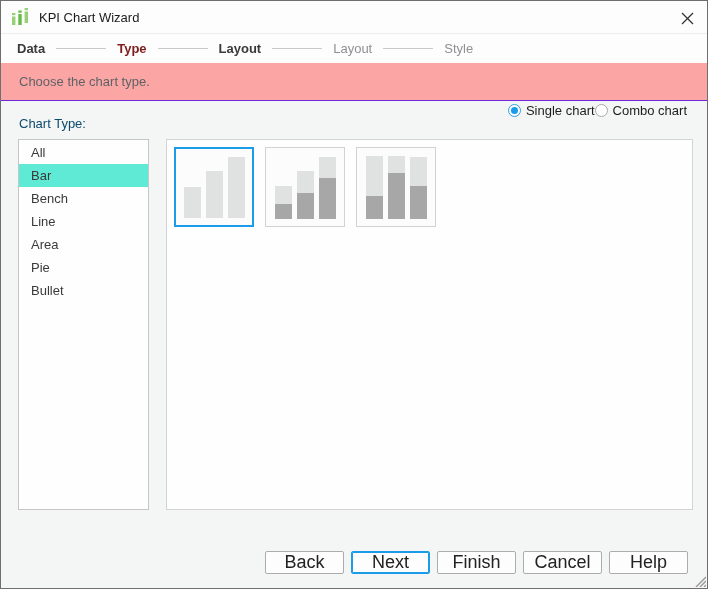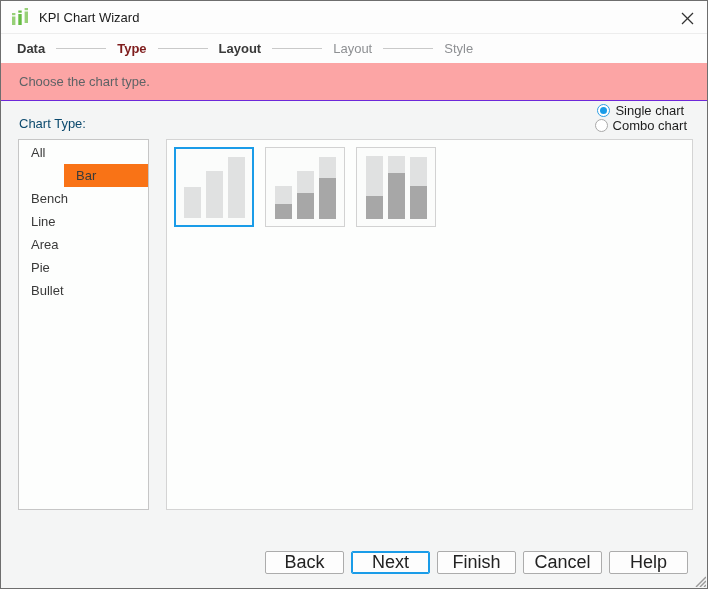--- a/index.html
+++ b/index.html
@@ -21,34 +21,34 @@
     background:#fdfdfd; display:flex; align-items:center; padding-left:16px; }
   .step { font-weight:700; color:#3a3a3a; }
   .step.active { color:#7f1d1d; }
   .step.upcoming { font-weight:400; color:#8e9093; }
   .step-line { width:50px; height:1px; background:#c9c9c9; margin:0 11px; }
   
   .message { position:absolute; left:0; top:62px; width:100%; height:38px;
     background:#fca5a5; border-bottom:1px solid #6d28d9;
     line-height:37px; padding-left:18px; color:#5e6366; }
   
-  .radio-row { position:absolute; top:102px; right:20px; display:flex; align-items:center;flex-direction:column; }
+  .radio-row { position:absolute; top:102px; right:20px; display:flex; align-items:center; }
   .radio-item { display:flex; align-items:center; gap:5px; cursor:pointer; }
   .radio-circle { width:13px; height:13px; border-radius:50%; border:1px solid #a9a9a9;
     background:#fff; position:relative; }
   .radio-item.selected .radio-circle { border-color:#2f9fe3; }
   .radio-item.selected .radio-circle::after { content:""; position:absolute; left:2px; top:2px;
     width:7px; height:7px; border-radius:50%; background:#1a9ce8; }
   .radio-label { color:#1d1d1d; }
   
   .ct-label { position:absolute; left:18px; top:115px; color:#0c4a6e; }
   .listbox { position:absolute; left:17px; top:138px; width:131px; height:371px;
     background:#fdfefd; border:1px solid #c6c6c6; padding-top:1px; }
   .list-row { height:23px; line-height:23px; padding-left:12px; color:#3a3a3a; cursor:pointer; }
-  .list-row.selected { background:#f97316;margin-left:45px; }
+  .list-row.selected { background:#5eead4; }
   
   .panel { position:absolute; left:165px; top:138px; width:527px; height:371px;
     background:#fdfefd; border:1px solid #d4d4d4; }
   .thumbs { position:absolute; left:7px; top:7px; display:flex; gap:11px; }
   .thumb { width:80px; height:80px; background:#fbfcfb; border:1px solid #d2d2d2;
     cursor:pointer; display:flex; }
   .thumb.selected { border:2px solid #1a9ce8; }
   .tbars { flex:1; display:flex; align-items:flex-end; justify-content:center;
     gap:5px; padding-bottom:7px; }
   .tbar { width:17px; background:#e0e1e1; display:flex; flex-direction:column; justify-content:flex-end; }

